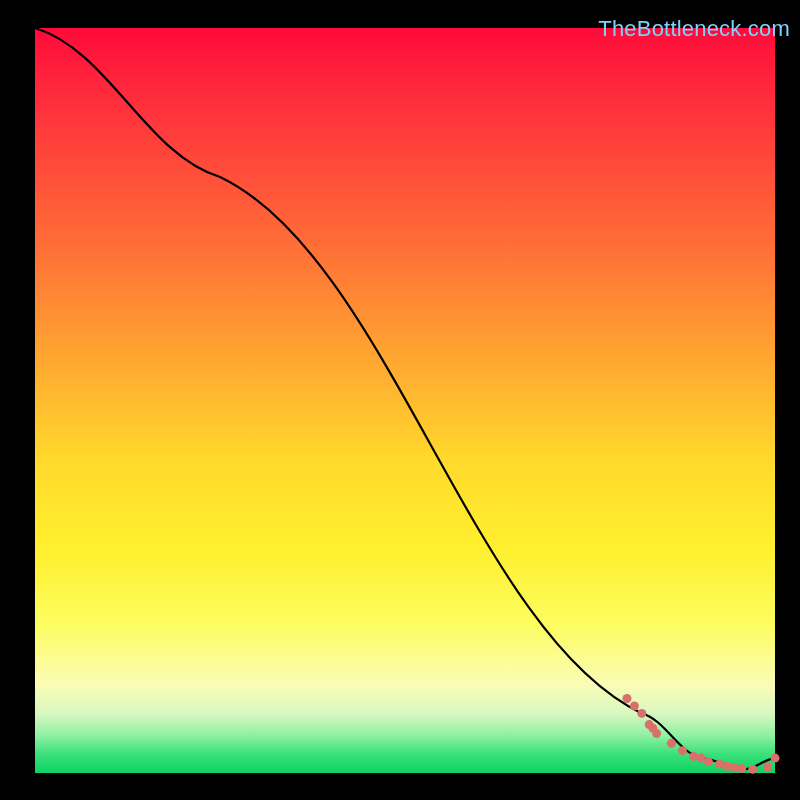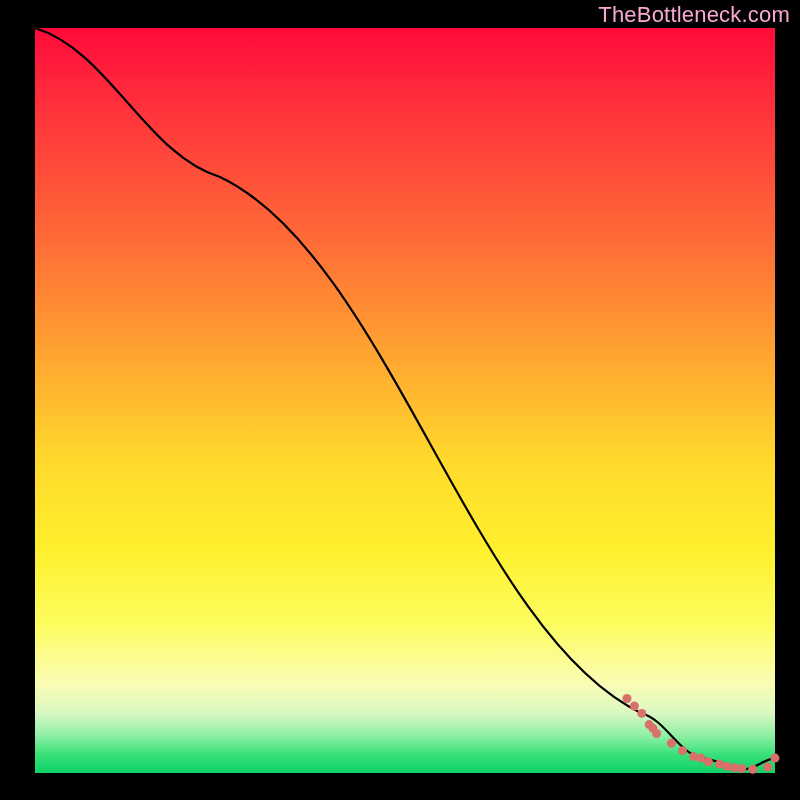--- a/index.html
+++ b/index.html
@@ -12,23 +12,23 @@
     overflow: hidden;
   }
   .frame {
     position: relative;
     width: 800px;
     height: 800px;
     background: #000;
   }
   .watermark {
     position: absolute;
-    top: 2px;
+    top: 16px;
     right: 10px;
-    color: #f9a8d4;
+    color: #7dd3fc;
     font-size: 22px;
     font-weight: 500;
     letter-spacing: 0.2px;
     z-index: 5;
   }
   .plot {
     position: absolute;
     left: 35px;
     top: 28px;
     width: 740px;

